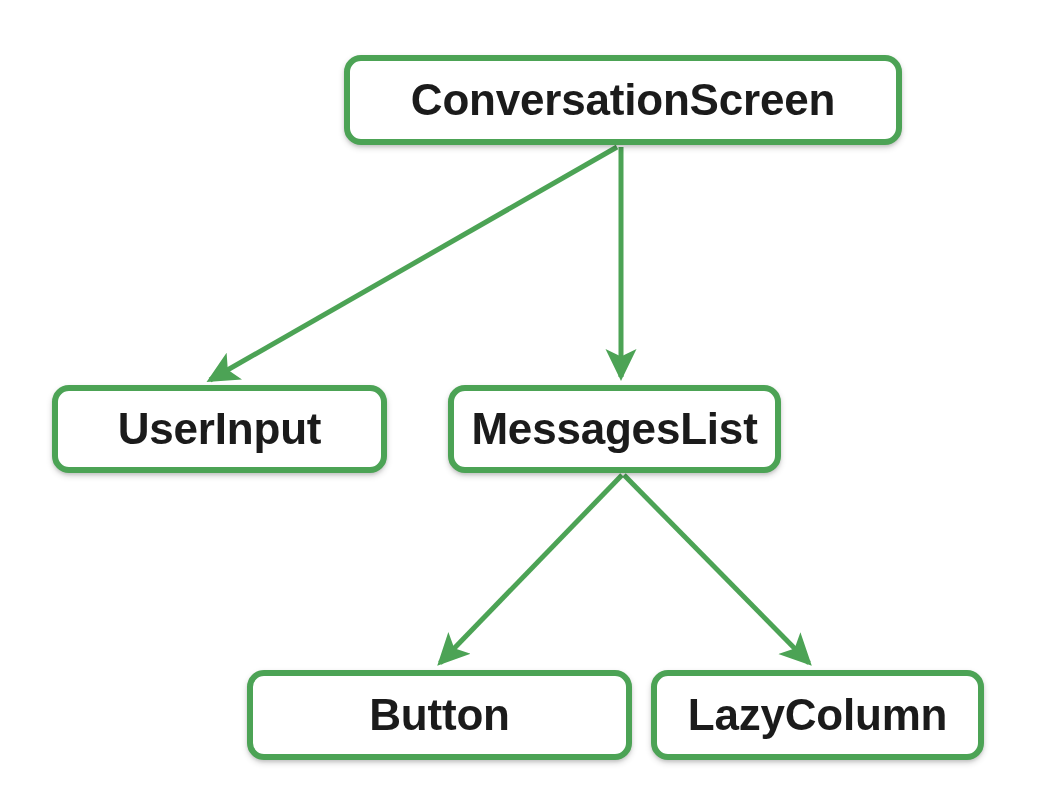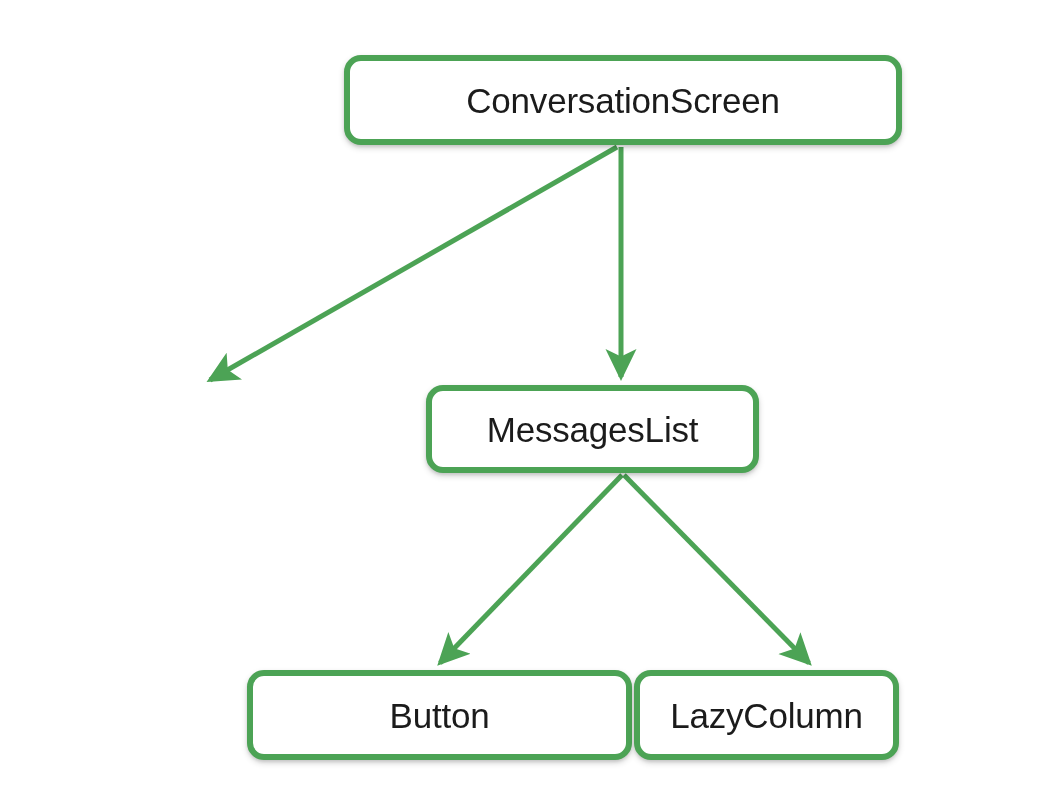--- a/index.html
+++ b/index.html
@@ -35,33 +35,33 @@
     border-color: #4ca355;
     border-radius: 17px;
     display: flex;
     align-items: center;
     justify-content: center;
     box-shadow: 0 3px 6px rgba(0,0,0,0.16), 0 2px 3px rgba(0,0,0,0.10);
     z-index: 2;
   }
   .node-label {
     color: #1b1b1b;
-    font-size: 35px;
-    font-weight: 400;
+    font-size: 44px;
+    font-weight: 700;
     line-height: 1;
     letter-spacing: -0.2px;
     white-space: nowrap;
     user-select: none;
   }
   
   #node-conversationscreen { left: 344px; top: 55px;  width: 558px; height: 90px; }
   #node-userinput          { left: 52px;  top: 385px; width: 335px; height: 88px; }
-  #node-messageslist       { left: 426px; top: 385px; width: 333px; height: 88px; }
+  #node-messageslist       { left: 448px; top: 385px; width: 333px; height: 88px; }
   #node-button             { left: 247px; top: 670px; width: 385px; height: 90px; }
-  #node-lazycolumn         { left: 634px; top: 670px; width: 265px; height: 90px; }
+  #node-lazycolumn         { left: 651px; top: 670px; width: 333px; height: 90px; }
 </style>
 </head>
 <body>
 
 <div id="canvas">
 
   <svg id="edge-layer" viewBox="0 0 1040 802" width="1040" height="802" xmlns="http://www.w3.org/2000/svg">
     <defs>
       <marker id="arrowhead" markerWidth="7" markerHeight="7" refX="5.6" refY="3.5" orient="auto" markerUnits="strokeWidth">
         <path d="M0,0.4 L6.4,3.5 L0,6.6 L1.5,3.5 Z" fill="#4ca355"></path>
@@ -74,20 +74,23 @@
 
     <line x1="622" y1="475" x2="440" y2="663" stroke="#4ca355" stroke-width="5" stroke-linecap="butt" marker-end="url(#arrowhead)"></line>
 
     <line x1="624" y1="475" x2="809" y2="663" stroke="#4ca355" stroke-width="5" stroke-linecap="butt" marker-end="url(#arrowhead)"></line>
   </svg>
 
   <div class="node" id="node-conversationscreen">
     <span class="node-label">ConversationScreen</span>
   </div>
 
+  <div class="node" id="node-userinput">
+    <span class="node-label">UserInput</span>
+  </div>
 
   <div class="node" id="node-messageslist">
     <span class="node-label">MessagesList</span>
   </div>
 
   <div class="node" id="node-button">
     <span class="node-label">Button</span>
   </div>
 
   <div class="node" id="node-lazycolumn">

